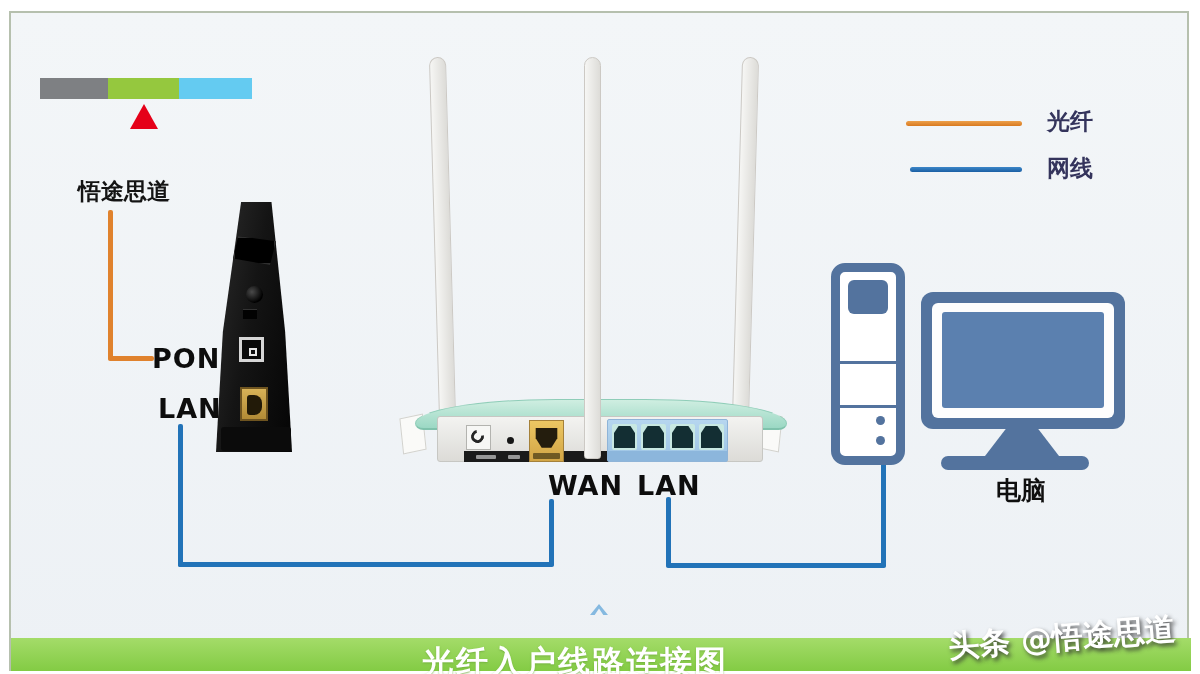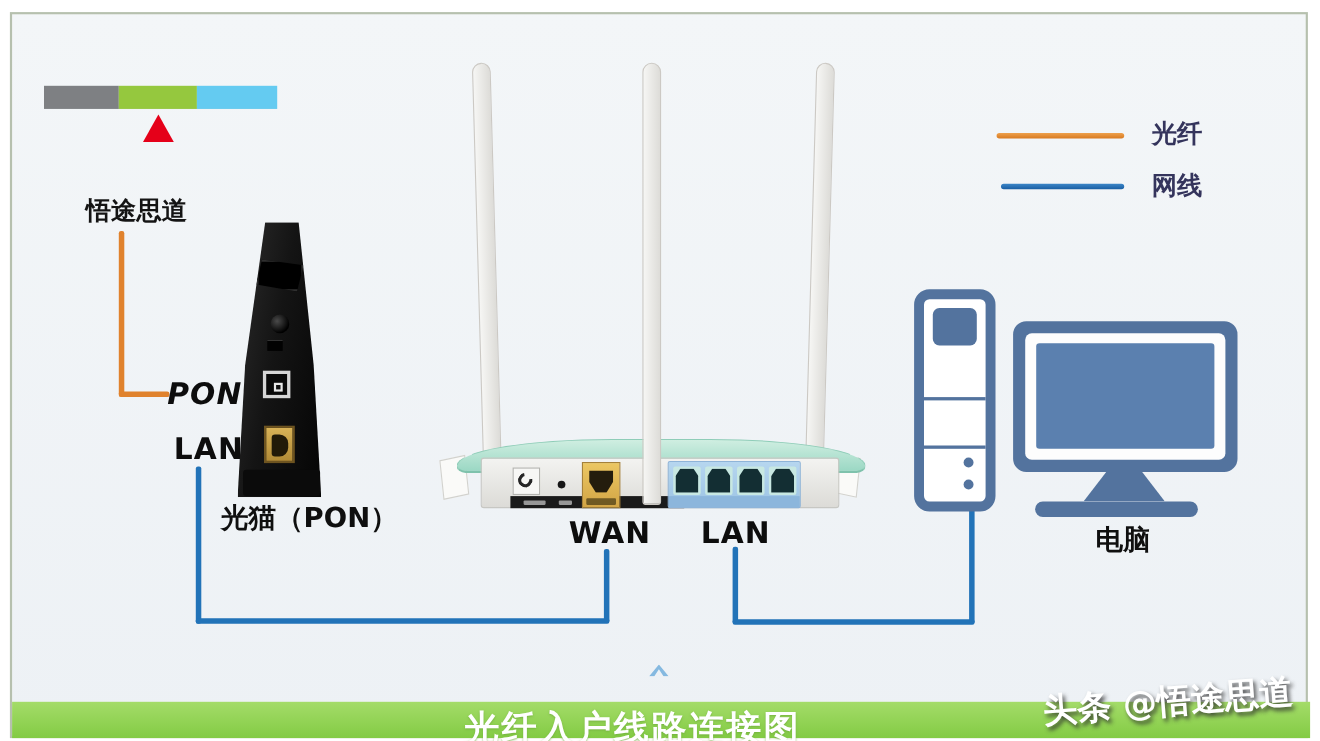--- a/index.html
+++ b/index.html
@@ -95,21 +95,21 @@
               clip-path:polygon(10% 12%, 90% 12%, 90% 55%, 68% 95%, 32% 95%, 10% 55%); }
   .wan-strip { position:absolute; left:3px; bottom:2px; width:27px; height:6px; background:#3a300f;
                opacity:.65; border-radius:1px; }
   .lan-block { position:absolute; left:607px; top:419px; width:121px; height:43px; z-index:5;
                background:linear-gradient(#b6d6ef,#9cc3e4); border:1px solid #8fb4d8; border-radius:2px; }
   .lan-bottom { position:absolute; left:0; bottom:0; width:100%; height:10px; background:#8cb6dc; }
   .lan-port { position:absolute; top:4px; width:25px; height:26px; background:#c8e8e2; border-radius:2px; }
   .lan-port-hole { position:absolute; left:2px; top:2px; width:21px; height:22px; background:#132e33;
                    clip-path:polygon(22% 0%, 78% 0%, 100% 32%, 100% 100%, 0% 100%, 0% 32%); }
 
-  .wan-label { position:absolute; left:517px; top:470px; }
+  .wan-label { position:absolute; left:548px; top:470px; }
   .rlan-label { position:absolute; left:637px; top:470px; }
 
   
   .tower { position:absolute; left:831px; top:263px; width:74px; height:202px; z-index:2;
            border:9px solid #53739e; border-radius:14px; background:#ffffff; }
   .tower-drive { position:absolute; left:8px; top:8px; width:40px; height:34px; background:#53739e;
                  border-radius:6px; }
   .tower-line { position:absolute; left:0; width:100%; height:3px; background:#53739e; }
   .tower-dot { position:absolute; left:36px; width:9px; height:9px; border-radius:50%; background:#53739e; }
   .monitor { position:absolute; left:921px; top:292px; width:204px; height:137px; z-index:2;
@@ -150,36 +150,35 @@
   <div class="pointer"></div>
 
   <div class="legend-line legend-fiber"></div>
   <div class="legend-label legend-label-fiber">光纤</div>
   <div class="legend-line legend-cable"></div>
   <div class="legend-label legend-label-cable">网线</div>
 
   <div class="incoming-label">悟途思道</div>
   <div class="line orange v" style="left:108px; top:210px; height:150px;"></div>
   <div class="line orange h" style="left:108px; top:356px; width:46px;"></div>
-  <div class="port-label" style="left:152px; top:343px;font-style:italic;">PON</div>
+  <div class="port-label" style="left:152px; top:343px;">PON</div>
   <div class="port-label" style="left:158px; top:393px;">LAN</div>
 
   <div class="modem-body">
     <div class="modem-slot"></div>
     <div class="modem-button"></div>
     <div class="modem-notch"></div>
     <div class="modem-sqport">
       <div class="modem-sqport-pin"></div>
     </div>
     <div class="modem-goldport">
       <div class="modem-goldport-hole"></div>
     </div>
   </div>
   <div class="modem-base"></div>
-  <div class="modem-label">光猫（PON）</div>
 
   <div class="line v" style="left:178px; top:424px; height:143px;"></div>
   <div class="line h" style="left:178px; top:562px; width:376px;"></div>
   <div class="line v" style="left:549px; top:499px; height:67px;"></div>
 
   <div class="line v" style="left:666px; top:497px; height:70px;"></div>
   <div class="line h" style="left:666px; top:563px; width:220px;"></div>
   <div class="line v" style="left:881px; top:461px; height:106px;"></div>
 
   <div class="antenna left"></div>

